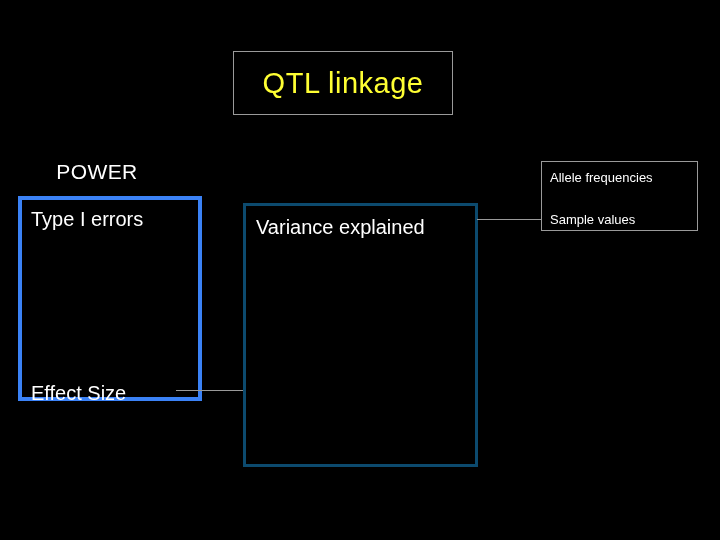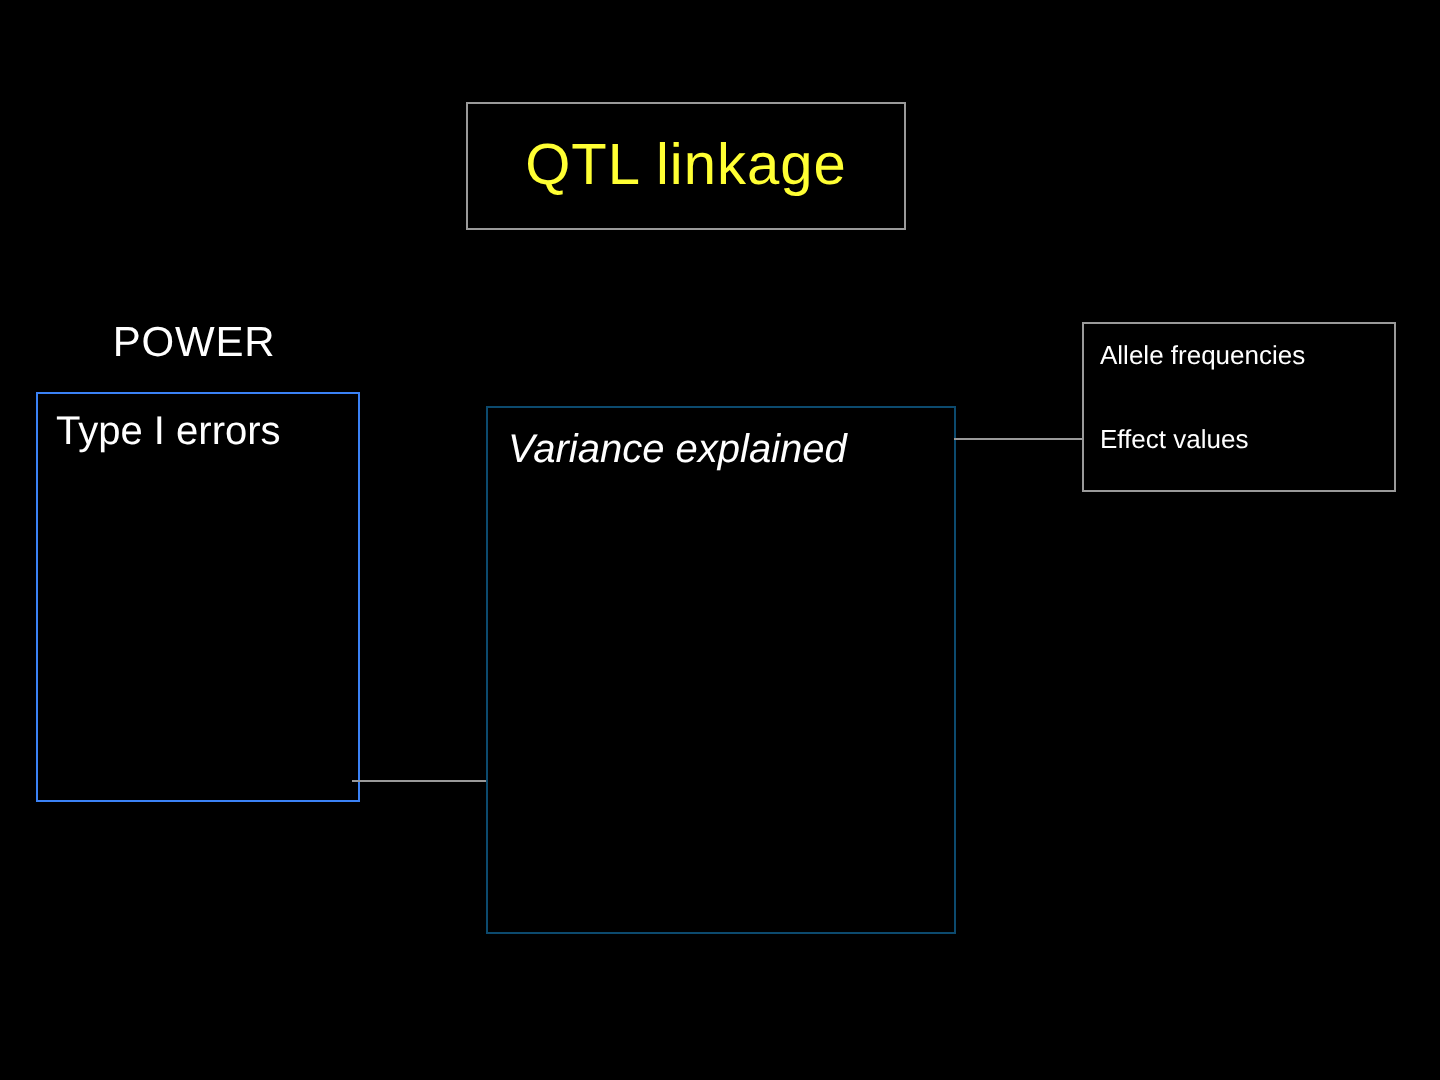--- a/index.html
+++ b/index.html
@@ -50,23 +50,23 @@
     line-height: 1;
     letter-spacing: 0.4px;
     white-space: nowrap;
   }
 
   
   #power-box {
     position: absolute;
     left: 18px;
     top: 196px;
-    width: 162px;
+    width: 184px;
     height: 205px;
-    border: 1px solid #3b82f6;
+    border: 4px solid #3b82f6;
     box-sizing: border-box;
   }
   #power-box .item {
     position: absolute;
     left: 9px;
     color: #ffffff;
     font-size: 20px;
     line-height: 1;
     white-space: nowrap;
   }
@@ -75,41 +75,40 @@
   #power-box .item.i2 { top: 125px; }
   #power-box .item.i3 { top: 183px; }
 
   
   #variance-box {
     position: absolute;
     left: 243px;
     top: 203px;
     width: 235px;
     height: 264px;
-    border: 1px solid #0c4a6e;
+    border: 3px solid #0c4a6e;
     box-sizing: border-box;
-    font-style: italic;
   }
   #variance-text {
     position: absolute;
     left: 10px;
     top: 11px;
     color: #ffffff;
     font-size: 20px;
     line-height: 1;
     white-space: nowrap;
   }
 
   
   #genetics-box {
     position: absolute;
     left: 541px;
     top: 161px;
     width: 157px;
-    height: 85px;
+    height: 70px;
     border: 1px solid #9a9a9a;
     box-sizing: border-box;
   }
   #genetics-box .item {
     position: absolute;
     left: 8px;
     color: #ffffff;
     font-size: 13px;
     line-height: 1;
     white-space: nowrap;
@@ -132,28 +131,29 @@
 <div id="slide">
 
   <div id="title-box">
     <div id="title-text">QTL linkage</div>
   </div>
 
   <div id="power-caption">POWER</div>
 
   <div id="power-box">
     <div class="item i0">Type I errors</div>
+    <div class="item i3">Effect Size</div>
   </div>
 
   <div class="connector" id="connector-left"></div>
 
   <div id="variance-box">
     <div id="variance-text">Variance explained</div>
   </div>
 
   <div class="connector" id="connector-right"></div>
 
   <div id="genetics-box">
     <div class="item i0">Allele frequencies</div>
-    <div class="item i1">Effect values</div>
+    <div class="item i1">Sample values</div>
   </div>
 
 </div>
 
 </body></html>

